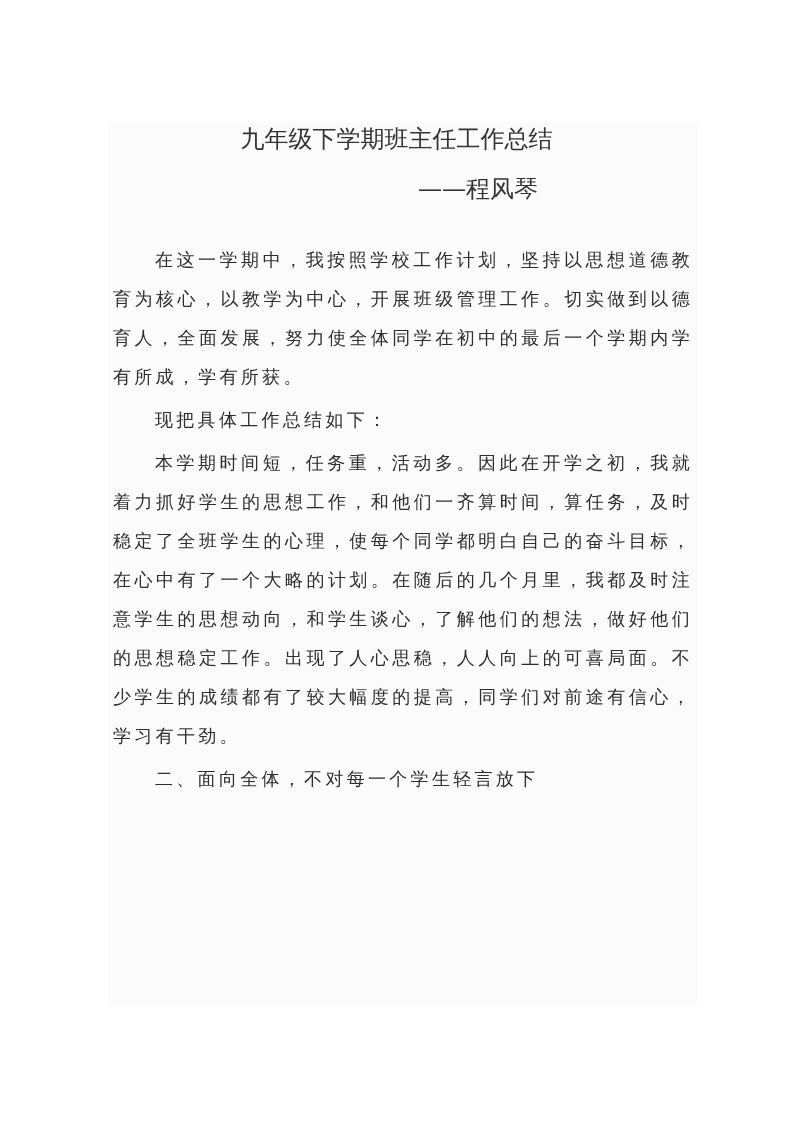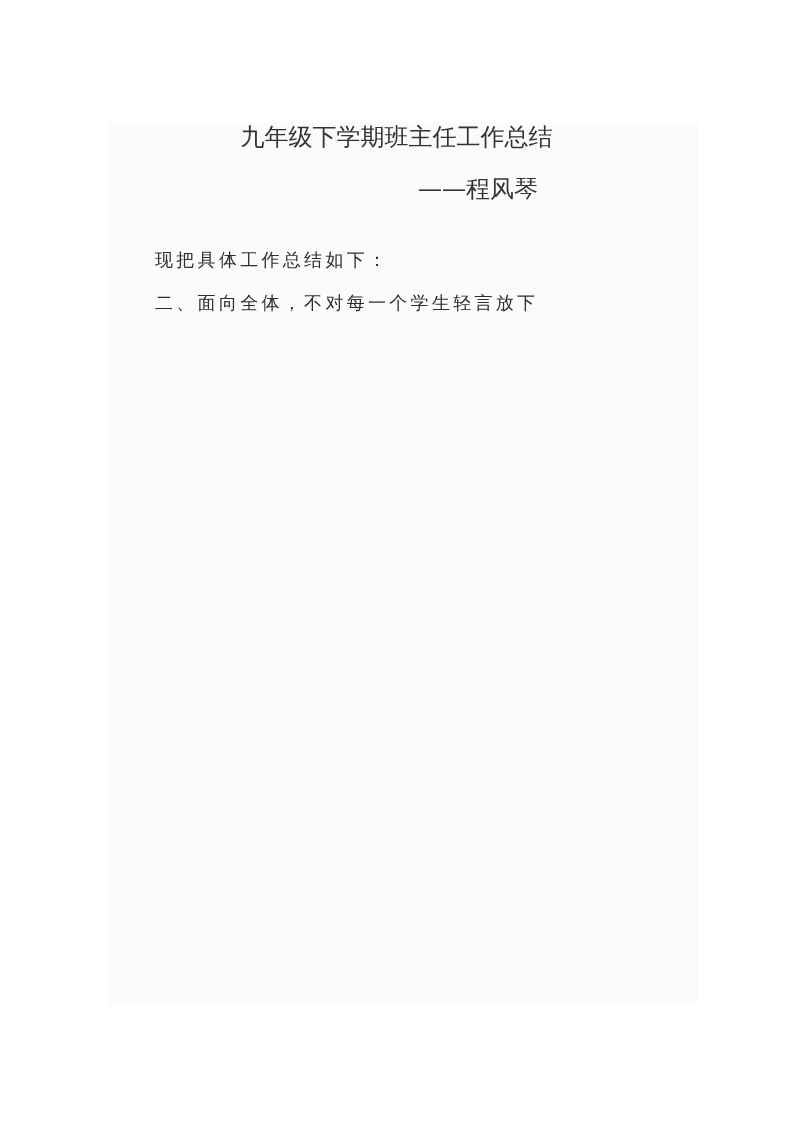--- a/index.html
+++ b/index.html
@@ -1,32 +1,34 @@
 <!DOCTYPE html>
 <html><head>
 <meta charset="utf-8">
 <style>
   html, body { margin: 0; padding: 0; background: #ffffff; }
   body { width: 793px; height: 1122px; position: relative; overflow: hidden;
          font-family: "DejaVu Sans", "Liberation Sans", sans-serif; color: #2a2a2a; }
   .page-box { position: absolute; left: 108px; top: 122px; width: 590px; height: 883px;
               background: #fbfbfb; }
   .title { position: absolute; left: 0; width: 793px; top: 122px; text-align: center;
-           font-family: Liberation Mono, monospace; font-size: 24px;
+           font-family: Liberation Sans, sans-serif; font-size: 24px;
            line-height: 34px; color: #333; letter-spacing: 0px; }
   .author { position: absolute; left: 418px; top: 172px; font-family: "DejaVu Serif", "Liberation Serif", serif;
             font-size: 24px; line-height: 34px; color: #333; }
   .body-text { position: absolute; left: 113px; width: 580px; top: 240px; }
   .para { font-size: 18px; line-height: 39px; letter-spacing: 3.3px; margin: 0 0 4px 0;
           text-indent: 42px; text-align: justify; color: #2e2e2e; }
 </style>
 </head>
 <body>
 
 <div class="page-box"></div>
 
 <div class="title">九年级下学期班主任工作总结</div>
 <div class="author">——程风琴</div>
 
 <div class="body-text">
+  <p class="para">在这一学期中，我按照学校工作计划，坚持以思想道德教育为核心，以教学为中心，开展班级管理工作。切实做到以德育人，全面发展，努力使全体同学在初中的最后一个学期内学有所成，学有所获。</p>
   <p class="para">现把具体工作总结如下：</p>
+  <p class="para">本学期时间短，任务重，活动多。因此在开学之初，我就着力抓好学生的思想工作，和他们一齐算时间，算任务，及时稳定了全班学生的心理，使每个同学都明白自己的奋斗目标，在心中有了一个大略的计划。在随后的几个月里，我都及时注意学生的思想动向，和学生谈心，了解他们的想法，做好他们的思想稳定工作。出现了人心思稳，人人向上的可喜局面。不少学生的成绩都有了较大幅度的提高，同学们对前途有信心，学习有干劲。</p>
   <p class="para">二、面向全体，不对每一个学生轻言放下</p>
 </div>
 
 </body></html>

